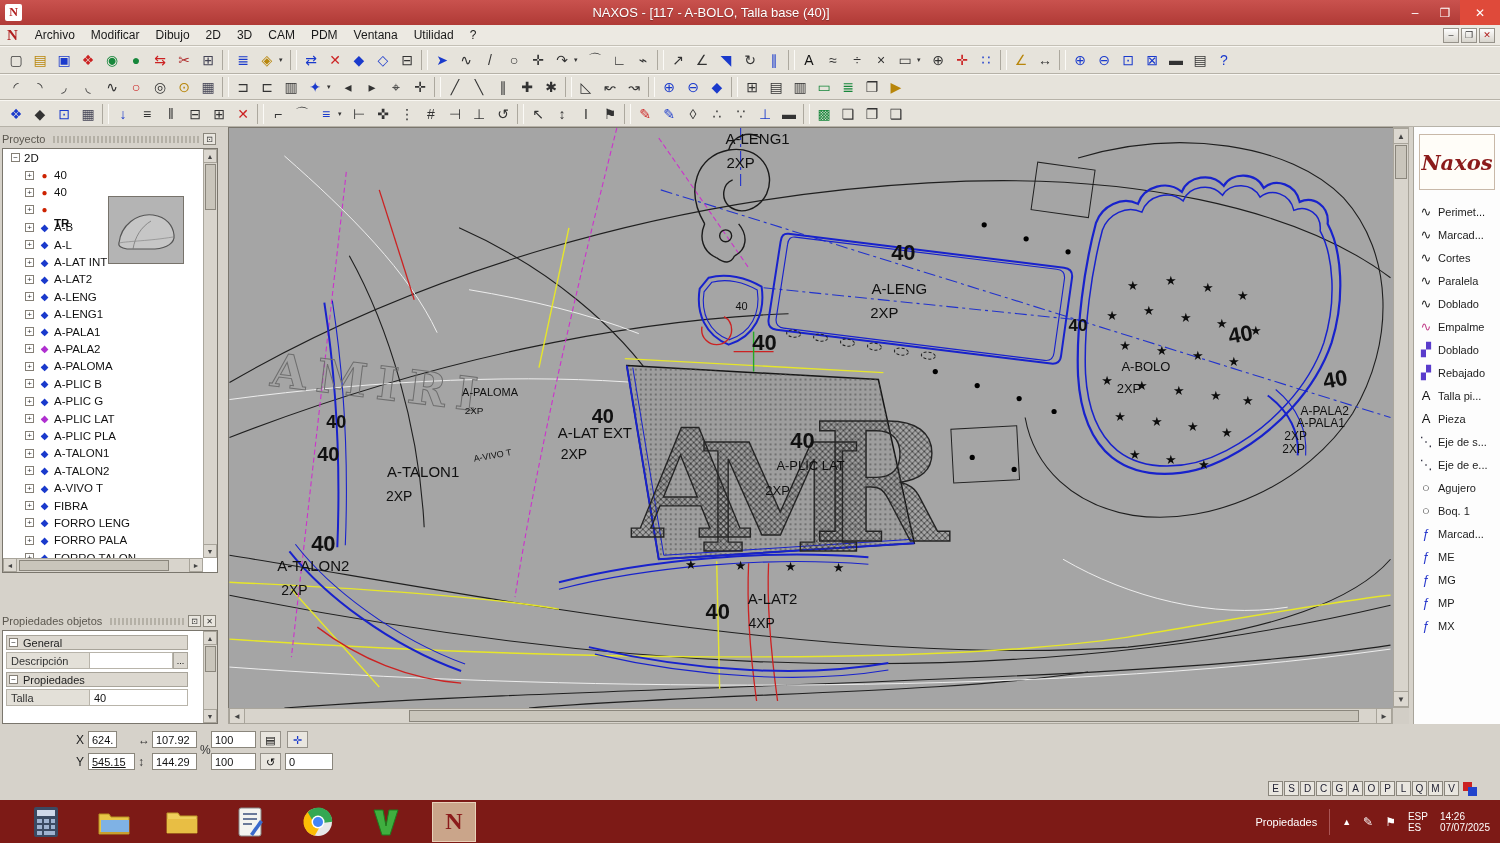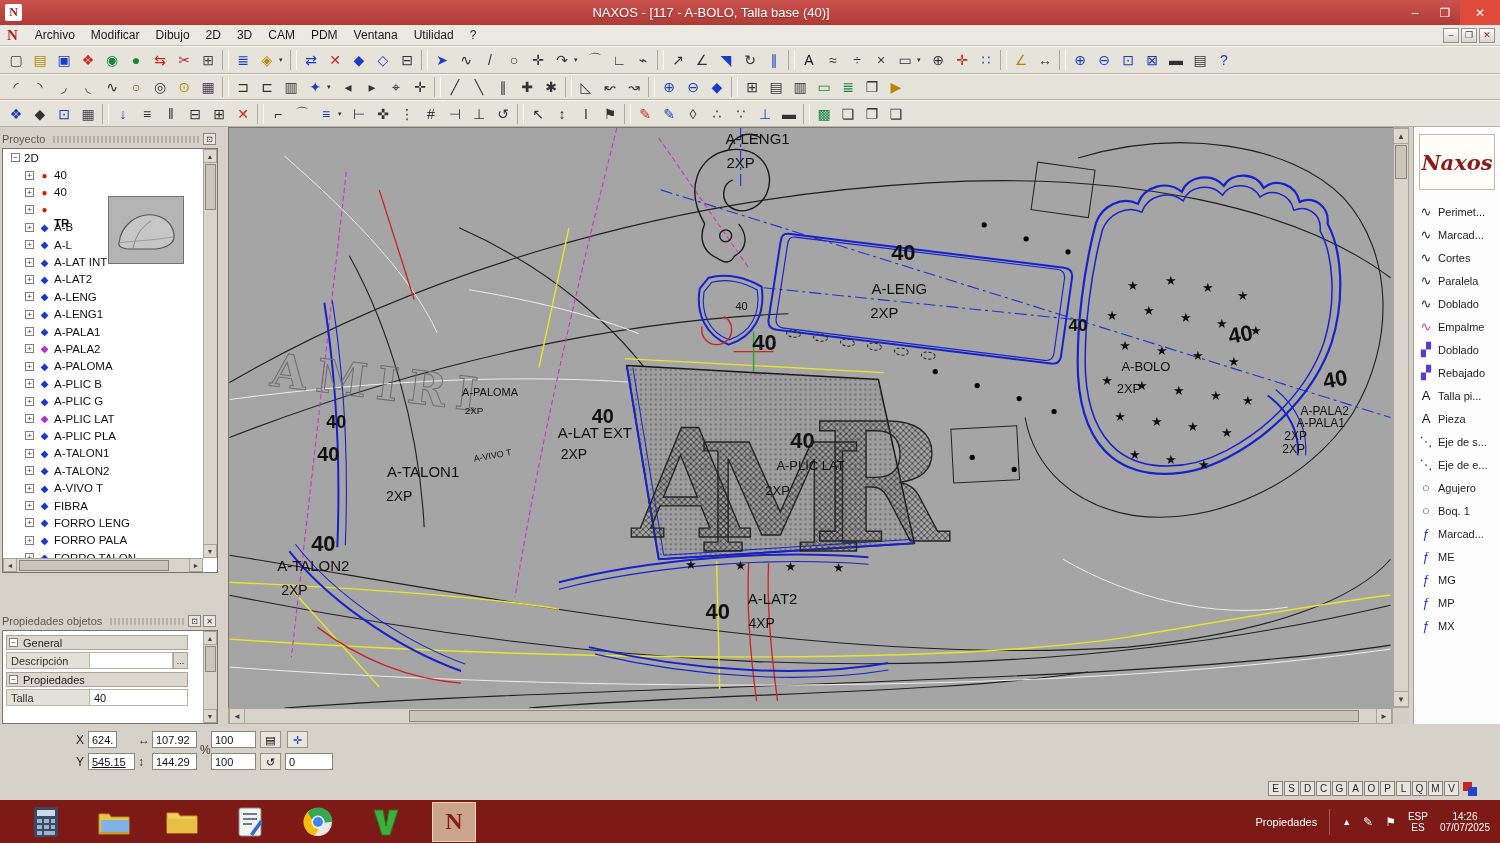--- a/index.html
+++ b/index.html
@@ -81,21 +81,21 @@
 .lbox{width:15px;height:15px;border:1px solid #8a867c;background:#e9e6df;font-size:10px;display:flex;align-items:center;justify-content:center;color:#223}
 #ind-icon{width:14px;height:14px;margin-left:3px;position:relative}
 #ind-icon .a{position:absolute;left:0;top:0;width:9px;height:9px;background:#cc2222}
 #ind-icon .b{position:absolute;right:0;bottom:0;width:9px;height:9px;background:#2244cc}
 
 
 #taskbar{position:absolute;left:0;top:800px;width:1500px;height:43px;background:#7d1a16;display:flex;align-items:center;color:#fff}
 .tk-ico{width:44px;height:40px;margin-left:24px;display:flex;align-items:center;justify-content:center;flex:none}
 .tk-ico.active{background:#caa58a;border:1px solid #e8d0b8}
 #tray{margin-left:auto;display:flex;align-items:center;gap:12px;padding-right:10px;font-size:10px}
-#tray .col{display:flex;flex-direction:column;align-items:center;line-height:11px}
+#tray .col{display:flex;flex-direction:column;align-items:flex-start;line-height:11px}
 #tray .divider{width:1px;height:26px;background:#a55}
 .tray-ico{font-size:12px}
 #desktop-label{font-size:11px}
 </style>
 </head>
 <body>
 
 <div id="root">
 
   <div id="titlebar">

